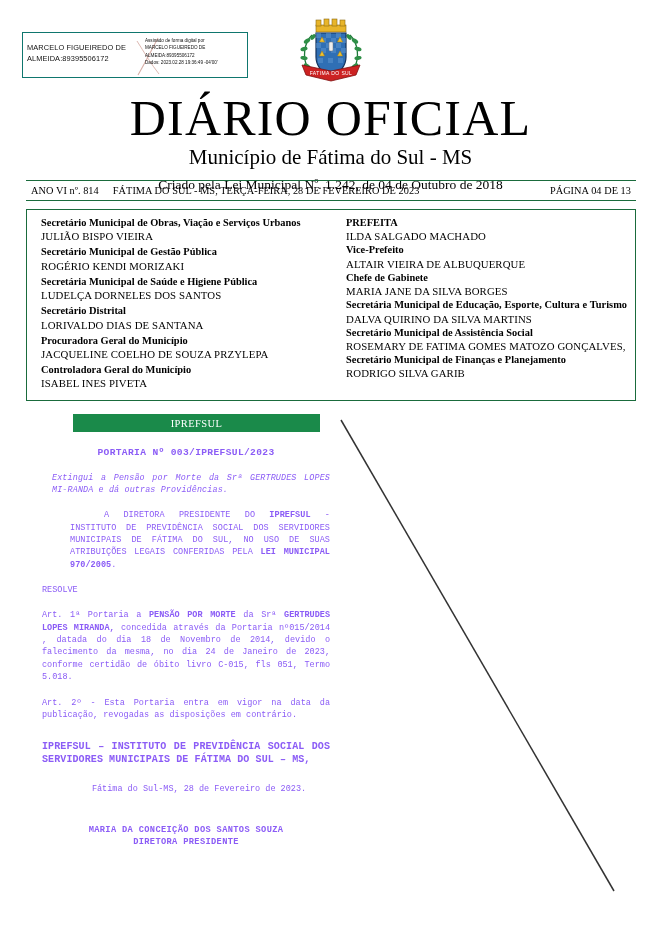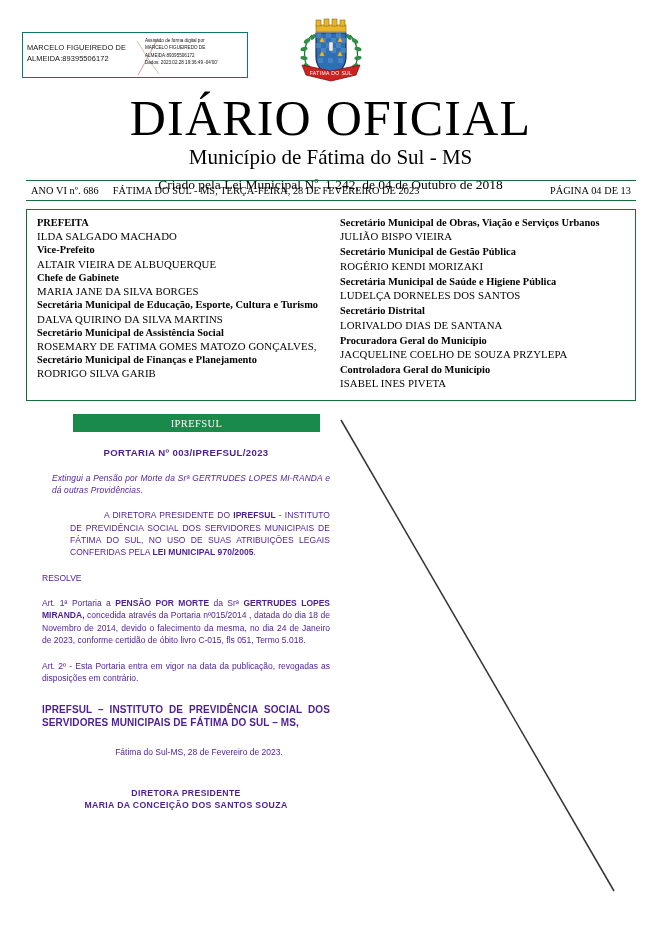--- a/index.html
+++ b/index.html
@@ -175,22 +175,22 @@
     height: 490px;
     pointer-events: none;
   }
 
   
   .act {
     position: absolute;
     left: 42px;
     top: 446px;
     width: 288px;
-    font-family: Liberation Sans, sans-serif;
-    color: #4c1d95;
+    font-family: Liberation Mono, monospace;
+    color: #8b5cf6;
   }
   .act-title {
     font-size: 9.6px;
     font-weight: bold;
     text-align: center;
     letter-spacing: 0.35px;
     line-height: 13px;
   }
   .act-ementa {
     margin-top: 13px;
@@ -326,54 +326,54 @@
 </svg>
 
 <div class="masthead">
   <div class="title-main">DIÁRIO OFICIAL</div>
   <div class="title-sub">Município de Fátima do Sul - MS</div>
   <div class="title-law">Criado pela Lei Municipal Nº. 1.242, de 04 de Outubro de 2018</div>
 </div>
 
 <div class="info-bar">
   <div class="info-left">
-    <span class="ano">ANO VI nº. 686</span><span>FÁTIMA DO SUL - MS,  TERÇA-FEIRA, 28 DE FEVEREIRO DE 2023</span>
+    <span class="ano">ANO VI nº. 814</span><span>FÁTIMA DO SUL - MS,  TERÇA-FEIRA, 28 DE FEVEREIRO DE 2023</span>
   </div>
   <div class="info-right">PÁGINA 04 DE 13</div>
 </div>
 
 <div class="officials">
+  <div class="col col-right">
+    <div class="role">Secretário Municipal de Obras, Viação e Serviços Urbanos</div>
+    <div class="person">JULIÃO BISPO VIEIRA</div>
+    <div class="role">Secretário Municipal de Gestão Pública</div>
+    <div class="person">ROGÉRIO KENDI MORIZAKI</div>
+    <div class="role">Secretária Municipal de Saúde e Higiene Pública</div>
+    <div class="person">LUDELÇA DORNELES DOS SANTOS</div>
+    <div class="role">Secretário Distrital</div>
+    <div class="person">LORIVALDO DIAS DE SANTANA</div>
+    <div class="role">Procuradora Geral do Município</div>
+    <div class="person">JACQUELINE COELHO DE SOUZA PRZYLEPA</div>
+    <div class="role">Controladora Geral do Município</div>
+    <div class="person">ISABEL INES PIVETA</div>
+  </div>
   <div class="col col-left">
     <div class="role">PREFEITA</div>
     <div class="person">ILDA SALGADO MACHADO</div>
     <div class="role">Vice-Prefeito</div>
     <div class="person">ALTAIR VIEIRA DE ALBUQUERQUE</div>
     <div class="role">Chefe de Gabinete</div>
     <div class="person">MARIA JANE DA SILVA BORGES</div>
     <div class="role just">Secretária Municipal de Educação, Esporte, Cultura e Turismo</div>
     <div class="person">DALVA QUIRINO DA SILVA MARTINS</div>
     <div class="role">Secretário Municipal de Assistência Social</div>
     <div class="person">ROSEMARY DE FATIMA GOMES MATOZO GONÇALVES,</div>
     <div class="role">Secretário Municipal de Finanças e Planejamento</div>
     <div class="person">RODRIGO SILVA GARIB</div>
   </div>
-  <div class="col col-right">
-    <div class="role">Secretário Municipal de Obras, Viação e Serviços Urbanos</div>
-    <div class="person">JULIÃO BISPO VIEIRA</div>
-    <div class="role">Secretário Municipal de Gestão Pública</div>
-    <div class="person">ROGÉRIO KENDI MORIZAKI</div>
-    <div class="role">Secretária Municipal de Saúde e Higiene Pública</div>
-    <div class="person">LUDELÇA DORNELES DOS SANTOS</div>
-    <div class="role">Secretário Distrital</div>
-    <div class="person">LORIVALDO DIAS DE SANTANA</div>
-    <div class="role">Procuradora Geral do Município</div>
-    <div class="person">JACQUELINE COELHO DE SOUZA PRZYLEPA</div>
-    <div class="role">Controladora Geral do Município</div>
-    <div class="person">ISABEL INES PIVETA</div>
-  </div>
 </div>
 
 <div class="section-bar">
   <span>IPREFSUL</span>
 </div>
 
 <svg class="diagonal" viewBox="0 0 300 490" preserveAspectRatio="none">
   <line x1="11" y1="10" x2="284" y2="481" stroke="#333333" stroke-width="1.5"></line>
 </svg>
 
@@ -391,16 +391,16 @@
     <span>Art. 1ª Portaria a </span><b>PENSÃO POR MORTE</b><span> da  Srª </span><b>GERTRUDES LOPES MIRANDA,</b><span> concedida através da Portaria nº015/2014 , datada do dia 18 de Novembro de 2014,  devido o falecimento da mesma, no dia 24 de Janeiro de 2023, conforme  certidão de óbito livro C-015, fls 051, Termo 5.018.</span>
   </div>
 
   <div class="act-art">Art. 2º - Esta Portaria entra em vigor na data da publicação, revogadas as disposições em contrário.</div>
 
   <div class="act-entity">IPREFSUL – INSTITUTO DE PREVIDÊNCIA SOCIAL DOS SERVIDORES MUNICIPAIS DE FÁTIMA DO SUL – MS,</div>
 
   <div class="act-place">Fátima do Sul-MS, 28 de Fevereiro de 2023.</div>
 
   <div class="act-signer">
+    <div>MARIA DA CONCEIÇÃO DOS SANTOS SOUZA</div>
     <div>DIRETORA PRESIDENTE</div>
-    <div>MARIA DA CONCEIÇÃO DOS SANTOS SOUZA</div>
   </div>
 </div>
 
 </body></html>

